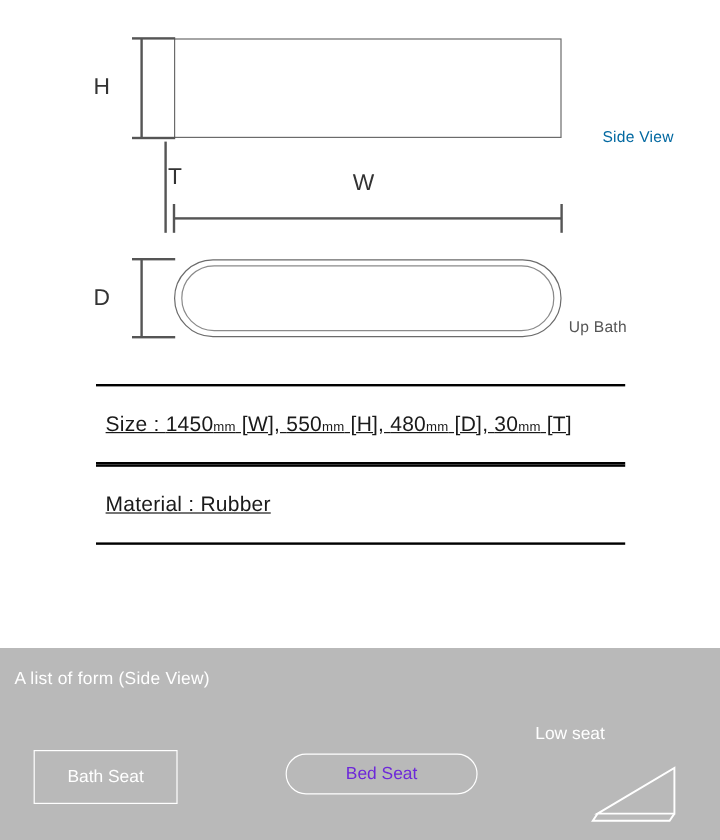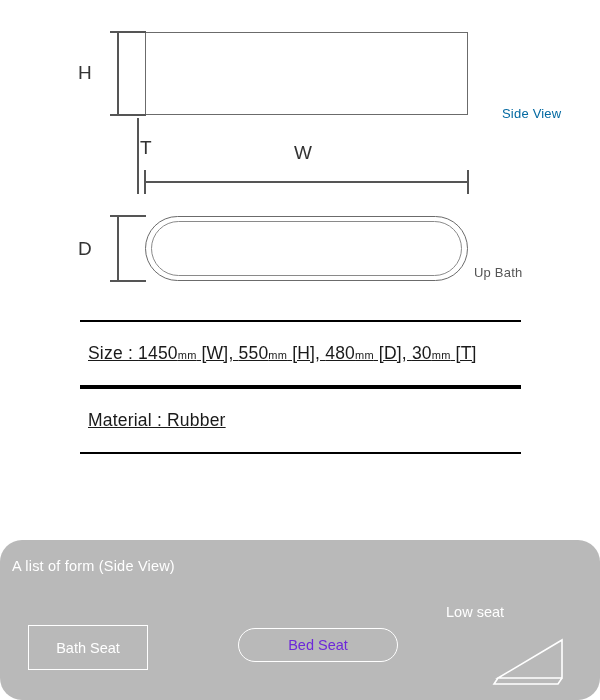--- a/index.html
+++ b/index.html
@@ -249,21 +249,20 @@
   }
 
   
   .bottom {
     position: absolute;
     left: 0;
     top: 540px;
     width: 600px;
     height: 160px;
     background: #b9b9b9;
-    border-radius: 22px;
   }
   .bottom-title {
     position: absolute;
     left: 12px;
     top: 18px;
     font-size: 14.5px;
     color: #ffffff;
     letter-spacing: 0.2px;
   }
 

